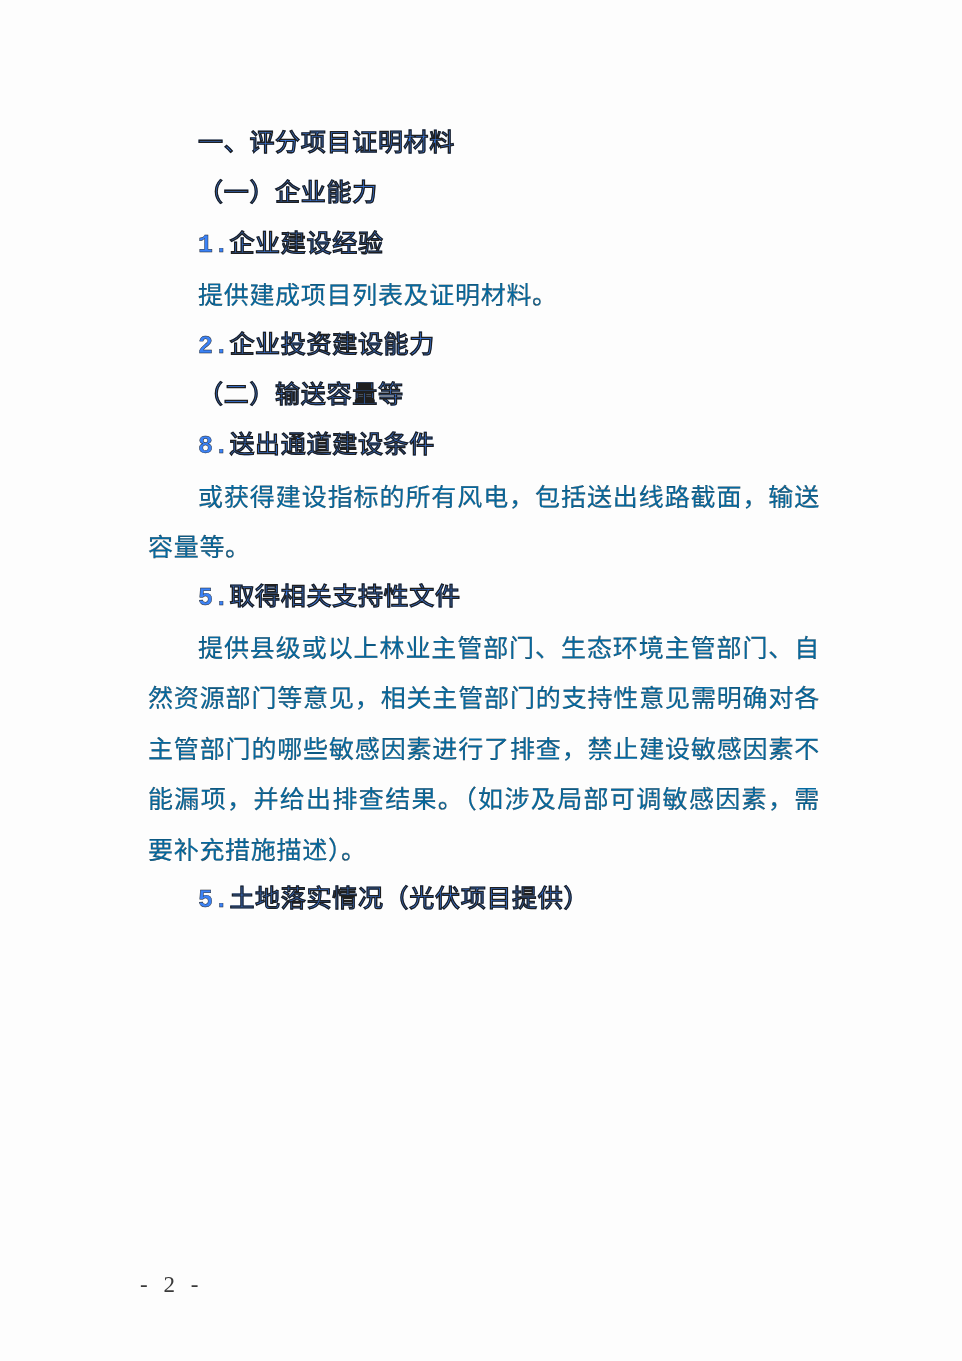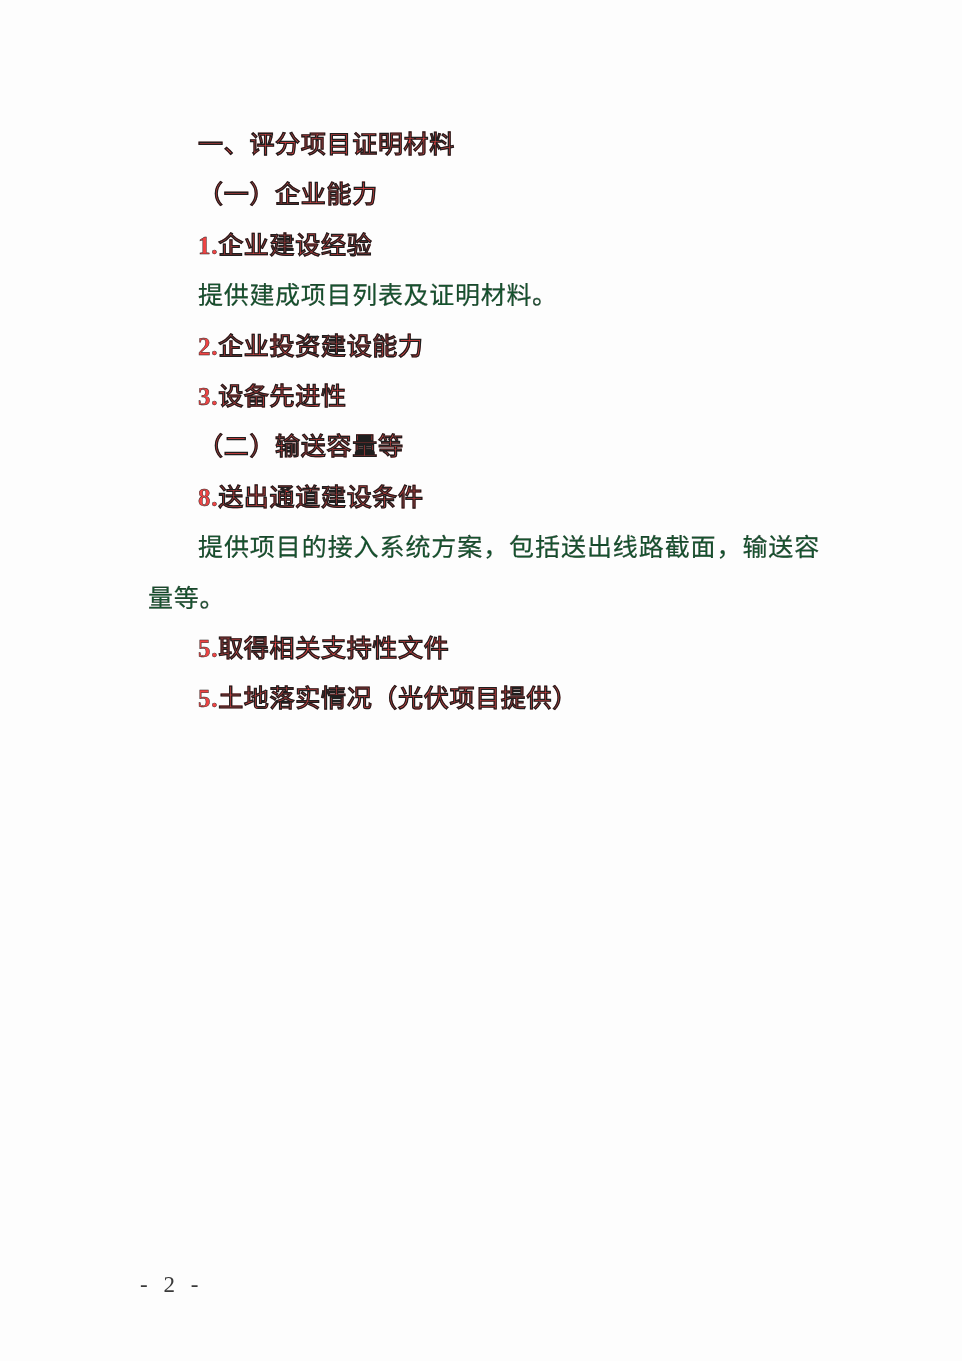--- a/index.html
+++ b/index.html
@@ -30,25 +30,26 @@
     letter-spacing: 0.7px;
     text-align: justify;
     text-justify: inter-character;
     text-indent: 2em;
     word-break: normal;
     overflow-wrap: break-word;
     -webkit-text-stroke: 0.2px #2a2a2a;
   }
   .content p.heading {
     font-weight: bold;
-    color: #ef4444;
+    color: #3b82f6;
+    font-family: Liberation Mono, monospace;
     -webkit-text-stroke: 0.45px #1f1f1f;
   }
   .content p.body {
-    color: #14532d;
+    color: #0369a1;
   }
   .page-footer {
     position: absolute;
     left: 140px;
     top: 1272px;
     font-size: 23px;
     letter-spacing: 5px;
     color: #3a3a3a;
     font-family: "Liberation Serif", "DejaVu Serif", serif;
   }
@@ -56,22 +57,22 @@
 </head>
 <body>
 
 <div class="page">
   <div class="content">
     <p class="heading">一、评分项目证明材料</p>
     <p class="heading">（一）企业能力</p>
     <p class="heading">1.企业建设经验</p>
     <p class="body">提供建成项目列表及证明材料。</p>
     <p class="heading">2.企业投资建设能力</p>
-    <p class="heading">3.设备先进性</p>
     <p class="heading">（二）输送容量等</p>
     <p class="heading">8.送出通道建设条件</p>
-    <p class="body">提供项目的接入系统方案，包括送出线路截面，输送容量等。</p>
+    <p class="body">或获得建设指标的所有风电，包括送出线路截面，输送容量等。</p>
     <p class="heading">5.取得相关支持性文件</p>
+    <p class="body">提供县级或以上林业主管部门、生态环境主管部门、自然资源部门等意见，相关主管部门的支持性意见需明确对各主管部门的哪些敏感因素进行了排查，禁止建设敏感因素不能漏项，并给出排查结果。（如涉及局部可调敏感因素，需要补充措施描述）。</p>
     <p class="heading">5.土地落实情况（光伏项目提供）</p>
   </div>
 
   <div class="page-footer">- 2 -</div>
 </div>
 
 </body></html>

